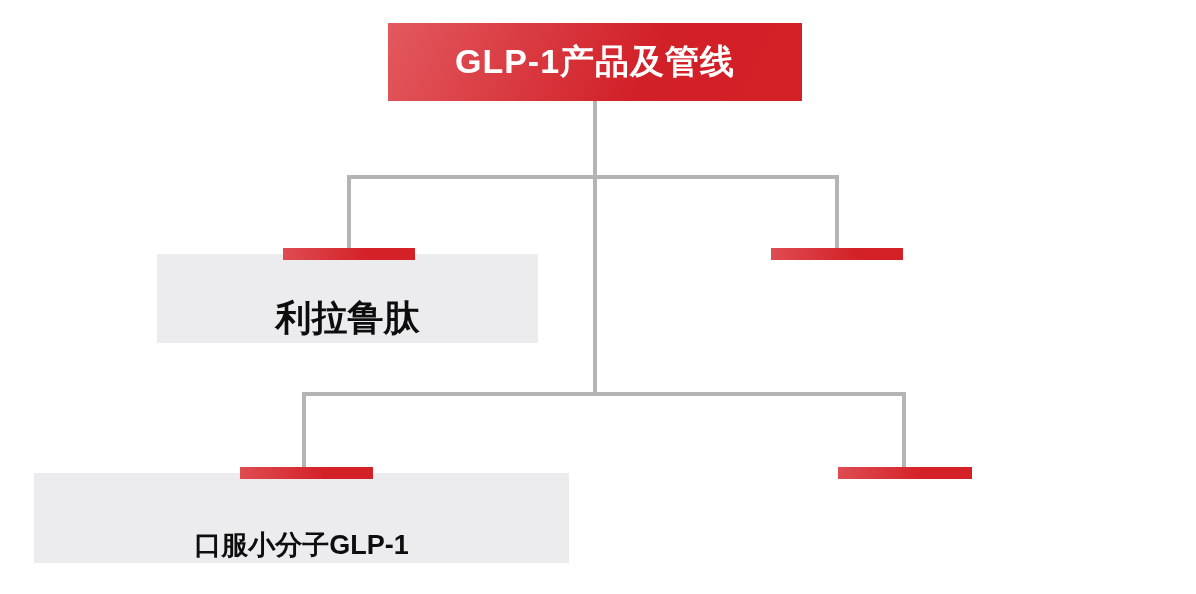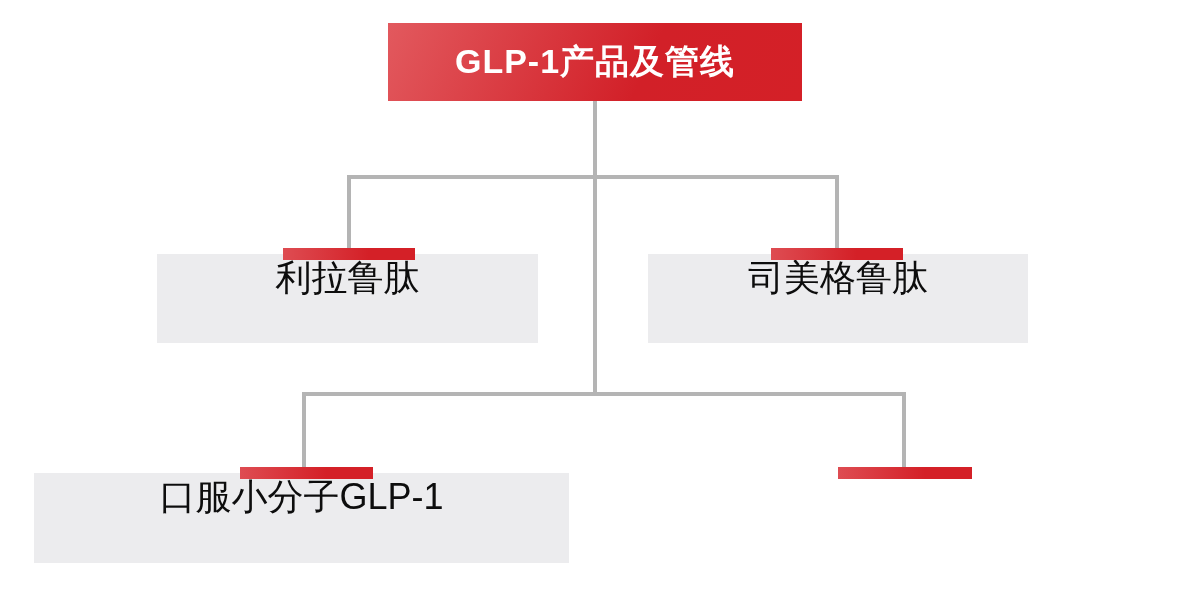--- a/index.html
+++ b/index.html
@@ -35,26 +35,26 @@
   .root-node{
     position:absolute;left:388px;top:23px;width:414px;height:78px;
     background:linear-gradient(115deg,var(--accent-red-light) 0%,#d22028 62%,var(--accent-red) 100%);
     color:var(--root-text);
     display:flex;align-items:center;justify-content:center;
     font-size:34px;font-weight:700;letter-spacing:1px;white-space:nowrap;
   }
   
   .node{
     position:absolute;background:var(--node-fill);
-    display:flex;align-items:flex-start;justify-content:center;
-    color:var(--node-text);font-weight:400;white-space:nowrap;
+    display:flex;align-items:flex-end;justify-content:center;
+    color:var(--node-text);font-weight:700;white-space:nowrap;
   }
   .node-1{left:157px;top:254px;width:381px;height:89px;font-size:36px;}
   .node-2{left:648px;top:254px;width:380px;height:89px;font-size:36px;}
-  .node-3{left:34px; top:473px;width:535px;height:90px;font-size:36px;}
+  .node-3{left:34px; top:473px;width:535px;height:90px;font-size:27px;}
   .node-4{left:628px;top:473px;width:534px;height:90px;font-size:35px;}
   
   .accent-bar{
     position:absolute;height:12px;
     background:linear-gradient(90deg,#de4c52 0%,var(--accent-red) 65%);
     z-index:3;
   }
   .bar-1{left:283px;top:248px;width:132px;}
   .bar-2{left:771px;top:248px;width:132px;}
   .bar-3{left:240px;top:467px;width:133px;}
@@ -74,23 +74,20 @@
   <div class="conn conn-drop-3"></div>
   <div class="conn conn-drop-4"></div>
 
   <div class="root-node">
     <span>GLP-1产品及管线</span>
   </div>
 
   <div class="node node-1">
     <span>利拉鲁肽</span>
   </div>
-  <div class="node node-2">
-    <span>司美格鲁肽</span>
-  </div>
 
   <div class="node node-3">
     <span>口服小分子GLP-1</span>
   </div>
 
   <div class="accent-bar bar-1"></div>
   <div class="accent-bar bar-2"></div>
   <div class="accent-bar bar-3"></div>
   <div class="accent-bar bar-4"></div>
 

